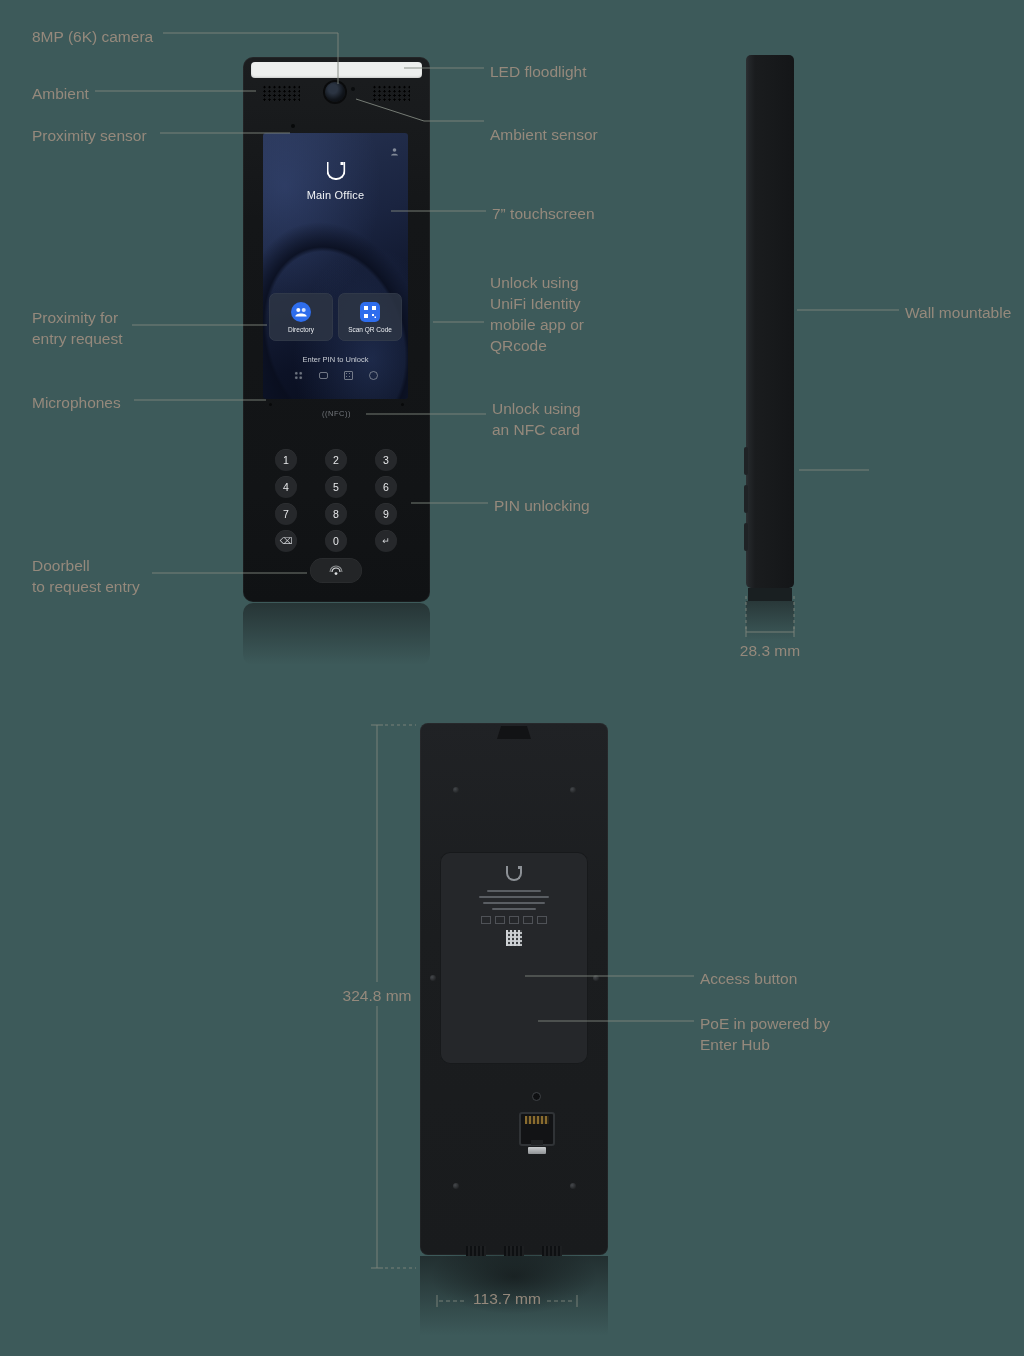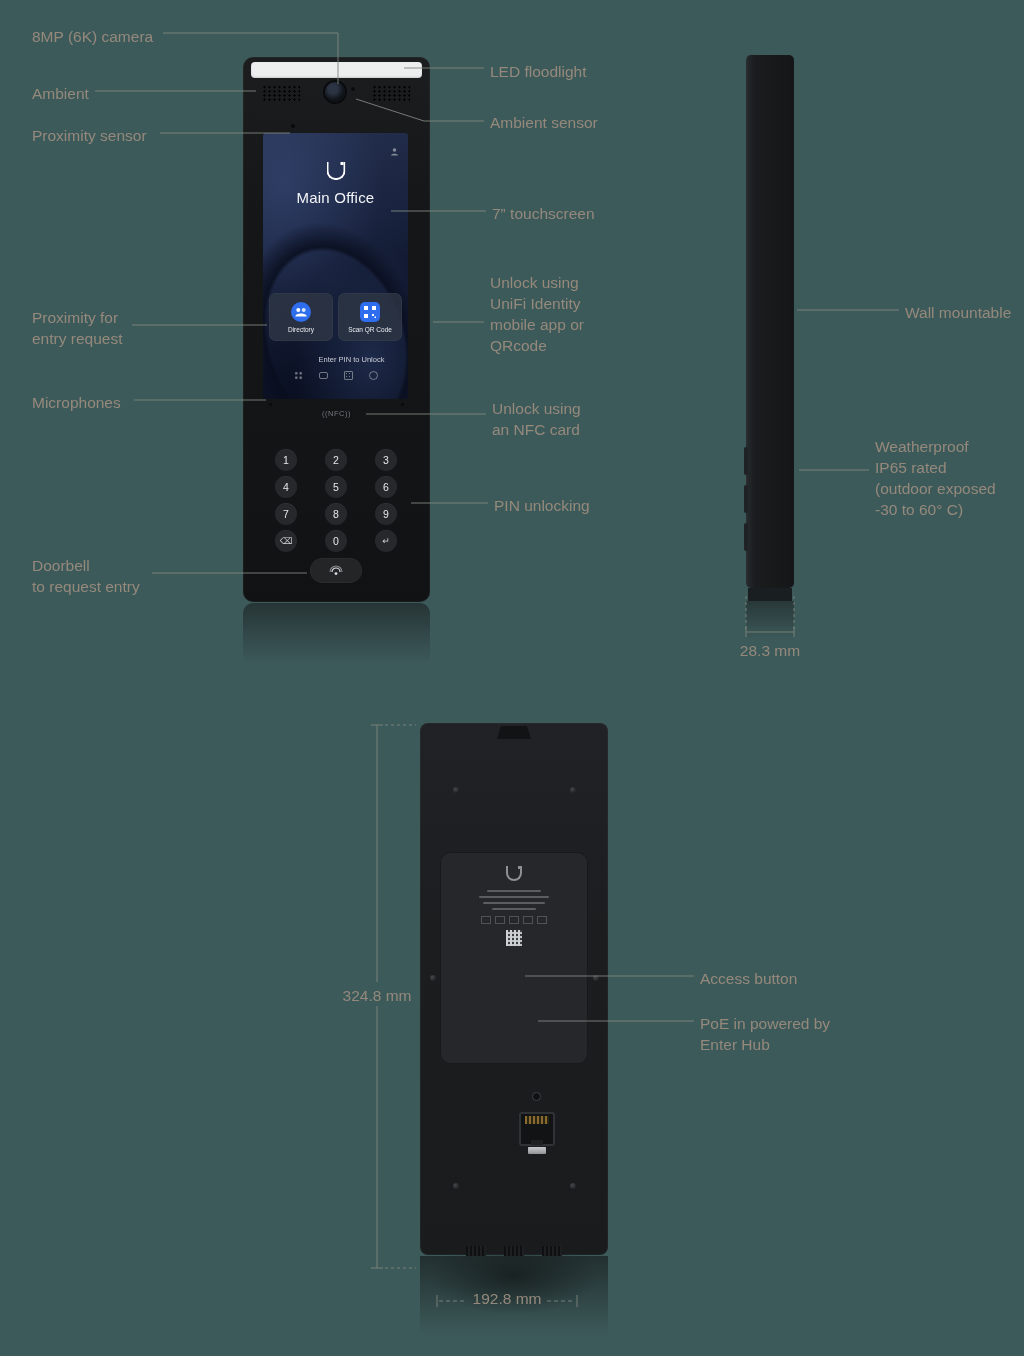--- a/index.html
+++ b/index.html
@@ -33,27 +33,27 @@
       radial-gradient(120% 90% at 15% 20%, rgba(70,92,150,.35), rgba(0,0,0,0) 55%),
       linear-gradient(155deg,#273352 0%,#1a2440 40%,#0c1226 75%,#080d1c 100%);}
   .screen::before{content:"";position:absolute;left:-30%;top:18%;width:160%;height:120%;border-radius:50%;
     background:radial-gradient(closest-side, rgba(0,0,0,0) 57%, rgba(9,14,30,.85) 60%, rgba(0,0,0,0) 76%);
     transform:rotate(-18deg);}
   .person-ic{position:absolute;right:9px;top:9px;opacity:.8;}
   .u-logo{position:absolute;left:50%;top:29px;transform:translateX(-50%);width:15px;height:16px;
     border:2.5px solid #fff;border-top:none;border-radius:0 0 9px 9px;}
   .u-logo .u-dot{position:absolute;right:0px;top:0px;width:3px;height:3px;background:#fff;}
   .scr-title{position:absolute;left:0;top:56px;width:100%;text-align:center;color:#f2f4f6;
-    font-size:15px;letter-spacing:.2px;}
+    font-size:11px;letter-spacing:.2px;}
   .scr-btns{position:absolute;left:6px;top:160px;width:133px;display:flex;gap:5px;}
   .scr-btn{width:64px;height:48px;border-radius:7px;background:rgba(45,53,68,.85);
     box-shadow:inset 0 0 0 .5px rgba(255,255,255,.07);display:flex;flex-direction:column;
     align-items:center;justify-content:center;gap:4px;}
   .scr-btn .blabel{font-size:6.5px;color:#e9ecf0;}
-  .pin-hint{position:absolute;left:16px;top:222px;width:100%;text-align:center;font-size:7.5px;color:#c9cdd4;}
+  .pin-hint{position:absolute;left:0;top:222px;width:100%;text-align:center;font-size:7.5px;color:#c9cdd4;}
   .nav-row{position:absolute;left:0;top:238px;width:100%;display:flex;justify-content:center;gap:16px;}
   .nav-ic{width:9px;height:9px;opacity:.7;box-sizing:border-box;}
   .ic-grid{background-image:radial-gradient(#9aa0a8 1.2px, transparent 1.35px);background-size:4.5px 4.5px;}
   .ic-card{border:1px solid #9aa0a8;border-radius:2px;height:7px;margin-top:1px;}
   .ic-pin{border:1px solid #9aa0a8;border-radius:1px;
     background-image:radial-gradient(#9aa0a8 .8px, transparent .95px);background-size:3px 3px;}
   .ic-call{border:1px solid #9aa0a8;border-radius:50%;}
   .nfc-label{position:absolute;left:0;top:352px;width:100%;text-align:center;font-size:7.5px;
     color:#74787d;letter-spacing:.5px;}
   .mic-dot{position:absolute;top:346px;width:3px;height:3px;border-radius:50%;background:#08090a;}
@@ -266,35 +266,31 @@
 
   <div class="lbl" style="left:32px;top:26px">8MP (6K) camera</div>
   <div class="lbl" style="left:32px;top:83px">Ambient</div>
   <div class="lbl" style="left:32px;top:125px">Proximity sensor</div>
   <div class="lbl" style="left:32px;top:307px">Proximity for
 entry request</div>
   <div class="lbl" style="left:32px;top:392px">Microphones</div>
   <div class="lbl" style="left:32px;top:555px">Doorbell
 to request entry</div>
   <div class="lbl" style="left:490px;top:61px">LED floodlight</div>
-  <div class="lbl" style="left:490px;top:112px">Ambient sensor</div>
+  <div class="lbl" style="left:490px;top:124px">Ambient sensor</div>
   <div class="lbl" style="left:492px;top:203px">7” touchscreen</div>
   <div class="lbl" style="left:490px;top:272px">Unlock using
 UniFi Identity
 mobile app or
 QRcode</div>
   <div class="lbl" style="left:492px;top:398px">Unlock using
 an NFC card</div>
   <div class="lbl" style="left:494px;top:495px">PIN unlocking</div>
   <div class="lbl" style="left:905px;top:302px">Wall mountable</div>
-  <div class="lbl" style="left:875px;top:436px">Weatherproof
-IP65 rated
-(outdoor exposed
--30 to 60° C)</div>
   <div class="lbl" style="left:700px;top:968px">Access button</div>
   <div class="lbl" style="left:700px;top:1013px">PoE in powered by
 Enter Hub</div>
 
   <div class="lbl dim" style="left:722px;top:640px;width:96px">28.3 mm</div>
   <div class="lbl dim" style="left:329px;top:985px;width:96px">324.8 mm</div>
-  <div class="lbl dim" style="left:459px;top:1288px;width:96px">192.8 mm</div>
+  <div class="lbl dim" style="left:459px;top:1288px;width:96px">113.7 mm</div>
 
 </div>
 
 </body></html>

